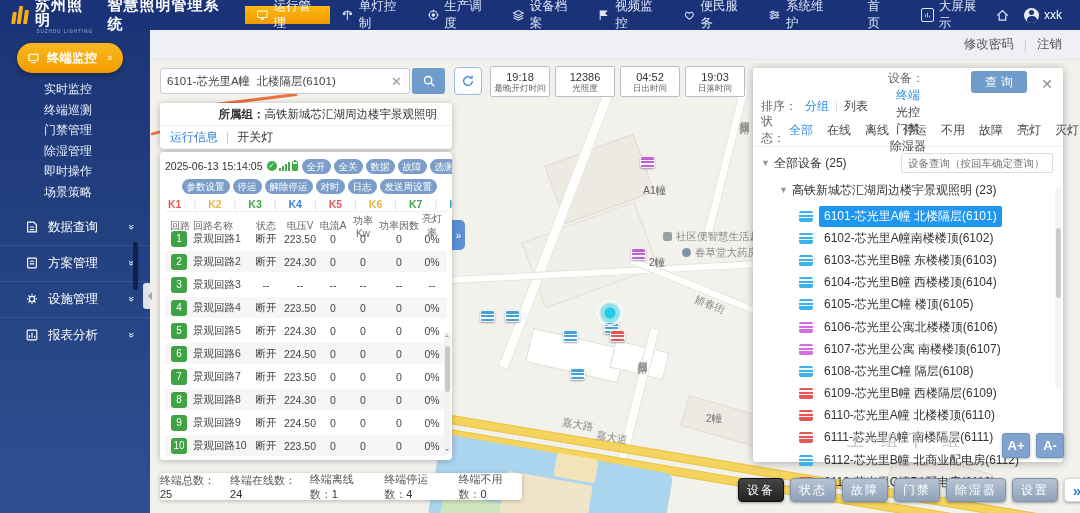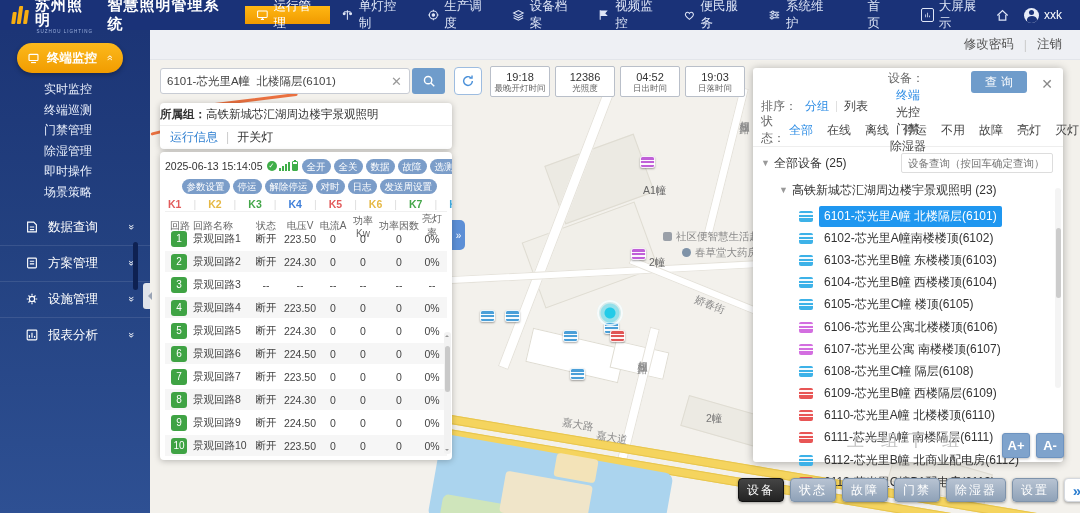--- a/index.html
+++ b/index.html
@@ -75,21 +75,21 @@
   .search-btn { position:absolute; top:38px; left:262px; width:33px; height:26px; background:#6f9ccb; border-radius:3px; display:flex; align-items:center; justify-content:center; cursor:pointer; z-index:10; }
   .refresh-btn { position:absolute; top:37px; left:304px; width:28px; height:28px; background:#fff; border:1px solid #9dbce0; border-radius:4px; display:flex; align-items:center; justify-content:center; z-index:10; cursor:pointer; }
   .infoboxes { position:absolute; top:36px; left:340px; display:flex; gap:5px; z-index:10; }
   .infobox { width:60px; height:31px; background:#fff; border:1px solid #b9bfc9; border-radius:2px; display:flex; flex-direction:column; align-items:center; justify-content:center; }
   .infobox .v { font-size:11px; color:#333; line-height:12px; }
   .infobox .l { font-size:8.5px; color:#666; line-height:10px; white-space:nowrap; }
 
   
   .card { position:absolute; background:#fff; border-radius:4px; box-shadow:0 1px 6px rgba(0,0,0,.25); z-index:15; }
   .card1 { left:10px; top:73px; width:292px; height:46px; }
-  .card1 .line1 { display:flex; align-items:center; height:23px; padding-right:0; font-size:11.5px; color:#333; border-bottom:1px solid #eee; }
+  .card1 .line1 { display:flex; justify-content:flex-end; align-items:center; height:23px; padding-right:15px; font-size:11.5px; color:#333; border-bottom:1px solid #eee; }
   .card1 .line1 b { font-weight:bold; }
   .card1 .line2 { display:flex; align-items:center; gap:8px; height:22px; padding-left:10px; font-size:12px; }
   .tab-run { color:#2e7fd0; cursor:pointer; }
   .tab-sw { color:#333; cursor:pointer; }
   .vsep { color:#ccc; }
   .corner-ic { position:absolute; right:3px; top:26px; width:12px; height:14px; background:#4e82c4; border-radius:2px;
                background-image:linear-gradient(180deg,rgba(255,255,255,0) 0 3px,#fff 3px 4px,rgba(255,255,255,0) 4px 7px,#fff 7px 8px,rgba(255,255,255,0) 8px 10px,#fff 10px 11px,rgba(255,255,255,0) 11px); cursor:pointer; }
   .card2 { left:10px; top:122px; width:292px; height:308px; padding:4px 5px 0 5px; overflow:hidden; }
   .rowA { display:flex; align-items:center; height:20px; }
   .ts { font-size:10.5px; color:#333; white-space:nowrap; }
@@ -592,20 +592,27 @@
           </div>
       </div>
       <div class="vscroll">
           <span class="au"></span>
           <span class="thumb"></span>
           <span class="ad"></span>
         </div>
     </div>
     <div class="panel-handle">»</div>
 
+    <div class="statusbar">
+      <span><span>终端总数：</span><b>25</b></span>
+      <span><span>终端在线数：</span><b>24</b></span>
+      <span><span>终端离线数：</span><b>1</b></span>
+      <span><span>终端停运数：</span><b>4</b></span>
+      <span><span>终端不用数：</span><b>0</b></span>
+    </div>
 
     <div class="mapbtns">
       <div class="mbtn dark">设备</div>
       <div class="mbtn">状态</div>
       <div class="mbtn">故障</div>
       <div class="mbtn">门禁</div>
       <div class="mbtn">除湿器</div>
       <div class="mbtn">设置</div>
       <div class="mbtn arrow">»</div>
     </div>

